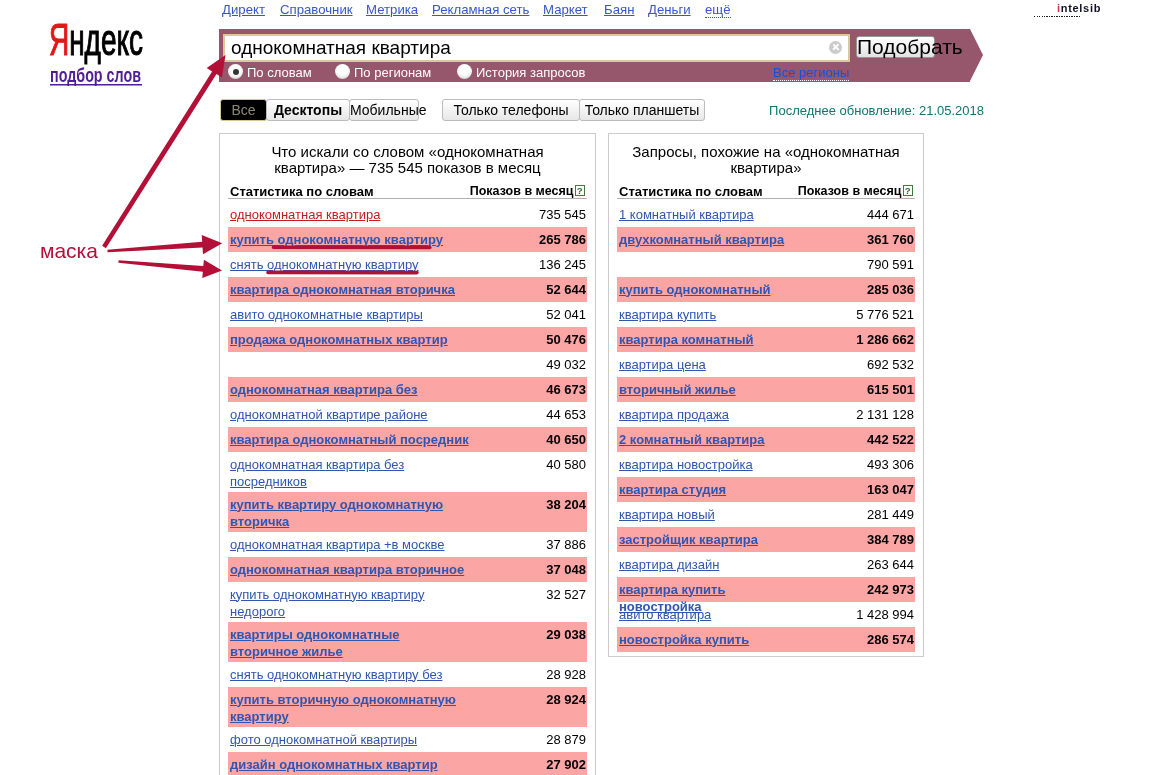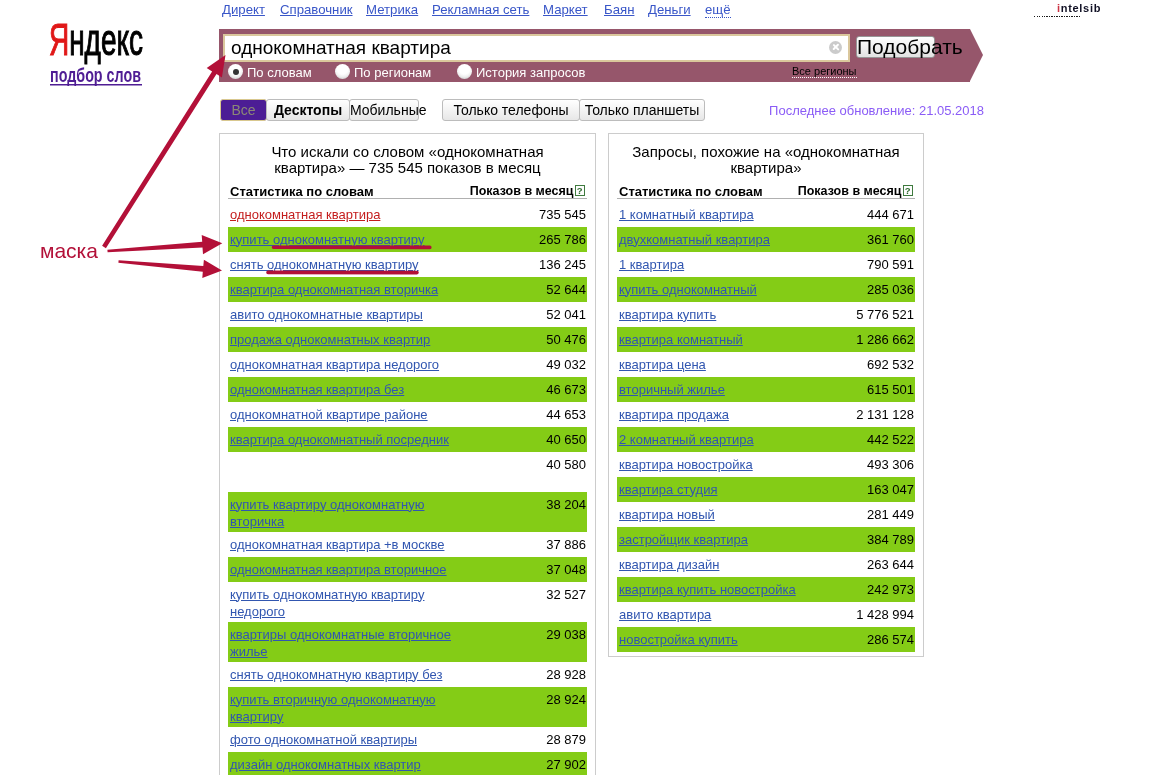--- a/index.html
+++ b/index.html
@@ -30,44 +30,44 @@
 #clear::before { transform:rotate(45deg); }
 #clear::after { transform:rotate(-45deg); }
 #btn { position:absolute; left:856px; top:36px; width:79px; height:22px;
   background:linear-gradient(#ffffff, #e2e2e2); border:1px solid #979797; border-radius:3px;
   font-size:21px; text-align:center; line-height:20px; color:#000; }
 .radio { position:absolute; top:64px; width:15px; height:15px; border-radius:50%;
   background:radial-gradient(circle at 50% 32%, #ffffff 42%, #f0f0f0 62%, #c9c9c9 88%, #b9b9b9 100%); }
 .radio.sel::after { content:""; position:absolute; left:4.5px; top:4.5px; width:6px; height:6px;
   border-radius:50%; background:#333; }
 .rlabel { position:absolute; top:65px; font-size:13px; color:#fff; }
-#allreg { position:absolute; left:792px; top:65px; font-size:11px; color:#000000;
+#allreg { position:absolute; left:773px; top:65px; font-size:13px; color:#1d4ed8;
   border-bottom:1px dotted #fff; text-decoration:none; }
 
 .tab { position:absolute; top:99px; height:22px; border:1px solid #bcbcbc; border-radius:3px;
   background:linear-gradient(#ffffff,#e7e7e7); font-size:14px; text-align:center;
   line-height:20px; color:#000; }
-.tab.active { background:#4c1d95; border-color:#d9c88f; color:#8c8876; }
-#lastupd { position:absolute; top:103px; right:166px; font-size:13px; color:#8b5cf6; }
+.tab.active { background:#000000; border-color:#d9c88f; color:#8c8876; }
+#lastupd { position:absolute; top:103px; right:166px; font-size:13px; color:#0f766e; }
 
 .panel { position:absolute; background:#fff; border:1px solid #cccccc; }
 #lpanel { left:219px; top:133px; width:377px; height:680px; }
 #rpanel { left:608px; top:133px; width:316px; height:524px; }
 .ptitle { position:absolute; left:0; width:100%; top:9.5px; text-align:center;
   font-size:15px; line-height:16.8px; color:#000; }
 .phead { position:absolute; top:49px; left:8px; right:8px; height:16px;
   border-bottom:1px solid #b0b0b0; }
 .phead .h1 { position:absolute; left:2px; top:1px; font-size:13px; font-weight:bold; }
 .phead .h2 { position:absolute; right:2px; top:1px; font-size:12.5px; font-weight:bold;padding-left:9px; }
 .qm { display:inline-block; width:10.5px; height:10.5px; border:1px solid #3e7a3e; font-size:9.5px;
   font-weight:bold; color:#2f6b2f; text-align:center; line-height:10px; vertical-align:1px;
   margin-left:1px; background:#fdfdfd;}
 .rows { position:absolute; top:67.5px; left:8px; right:8px; }
 .row { position:relative; width:100%; }
-.row.g { background:#84cc16; }
+.row.g { background:#fca5a5;font-weight:bold; }
 .row .lnk { position:absolute; left:2px; top:4px; right:117px; font-size:13px; line-height:17px; }
 .row .lnk a { color:#3156b0; }
 .row .lnk a.vis { color:#c41d1d; }
 .row .num { position:absolute; right:1px; top:5px; font-size:13px; color:#000; }
 .r25 { height:25px; }
 .r40 { height:40px; }
 
 #anno { position:absolute; left:0; top:0; width:1150px; height:775px; pointer-events:none; }
 #maska { position:absolute; left:40px; top:239px; font-size:21px; color:#b31038; }
 </style></head>
@@ -138,36 +138,36 @@
         </div>
 <div class="row r25">
           <span class="lnk"><a href="#">авито однокомнатные квартиры</a></span>
           <span class="num">52 041</span>
         </div>
 <div class="row g r25">
           <span class="lnk"><a href="#">продажа однокомнатных квартир</a></span>
           <span class="num">50 476</span>
         </div>
 <div class="row r25">
-          <span class="lnk"><a href="#">однокомнатная квартира недорого</a></span>
           <span class="num">49 032</span>
         </div>
 <div class="row g r25">
           <span class="lnk"><a href="#">однокомнатная квартира без</a></span>
           <span class="num">46 673</span>
         </div>
 <div class="row r25">
           <span class="lnk"><a href="#">однокомнатной квартире районе</a></span>
           <span class="num">44 653</span>
         </div>
 <div class="row g r25">
           <span class="lnk"><a href="#">квартира однокомнатный посредник</a></span>
           <span class="num">40 650</span>
         </div>
 <div class="row r40">
+          <span class="lnk"><a href="#">однокомнатная квартира без посредников</a></span>
           <span class="num">40 580</span>
         </div>
 <div class="row g r40">
           <span class="lnk"><a href="#">купить квартиру однокомнатную вторичка</a></span>
           <span class="num">38 204</span>
         </div>
 <div class="row r25">
           <span class="lnk"><a href="#">однокомнатная квартира +в москве</a></span>
           <span class="num">37 886</span>
         </div>
@@ -211,21 +211,20 @@
   <div class="rows">
 <div class="row r25">
           <span class="lnk"><a href="#">1 комнатный квартира</a></span>
           <span class="num">444 671</span>
         </div>
 <div class="row g r25">
           <span class="lnk"><a href="#">двухкомнатный квартира</a></span>
           <span class="num">361 760</span>
         </div>
 <div class="row r25">
-          <span class="lnk"><a href="#">1 квартира</a></span>
           <span class="num">790 591</span>
         </div>
 <div class="row g r25">
           <span class="lnk"><a href="#">купить однокомнатный</a></span>
           <span class="num">285 036</span>
         </div>
 <div class="row r25">
           <span class="lnk"><a href="#">квартира купить</a></span>
           <span class="num">5 776 521</span>
         </div>

